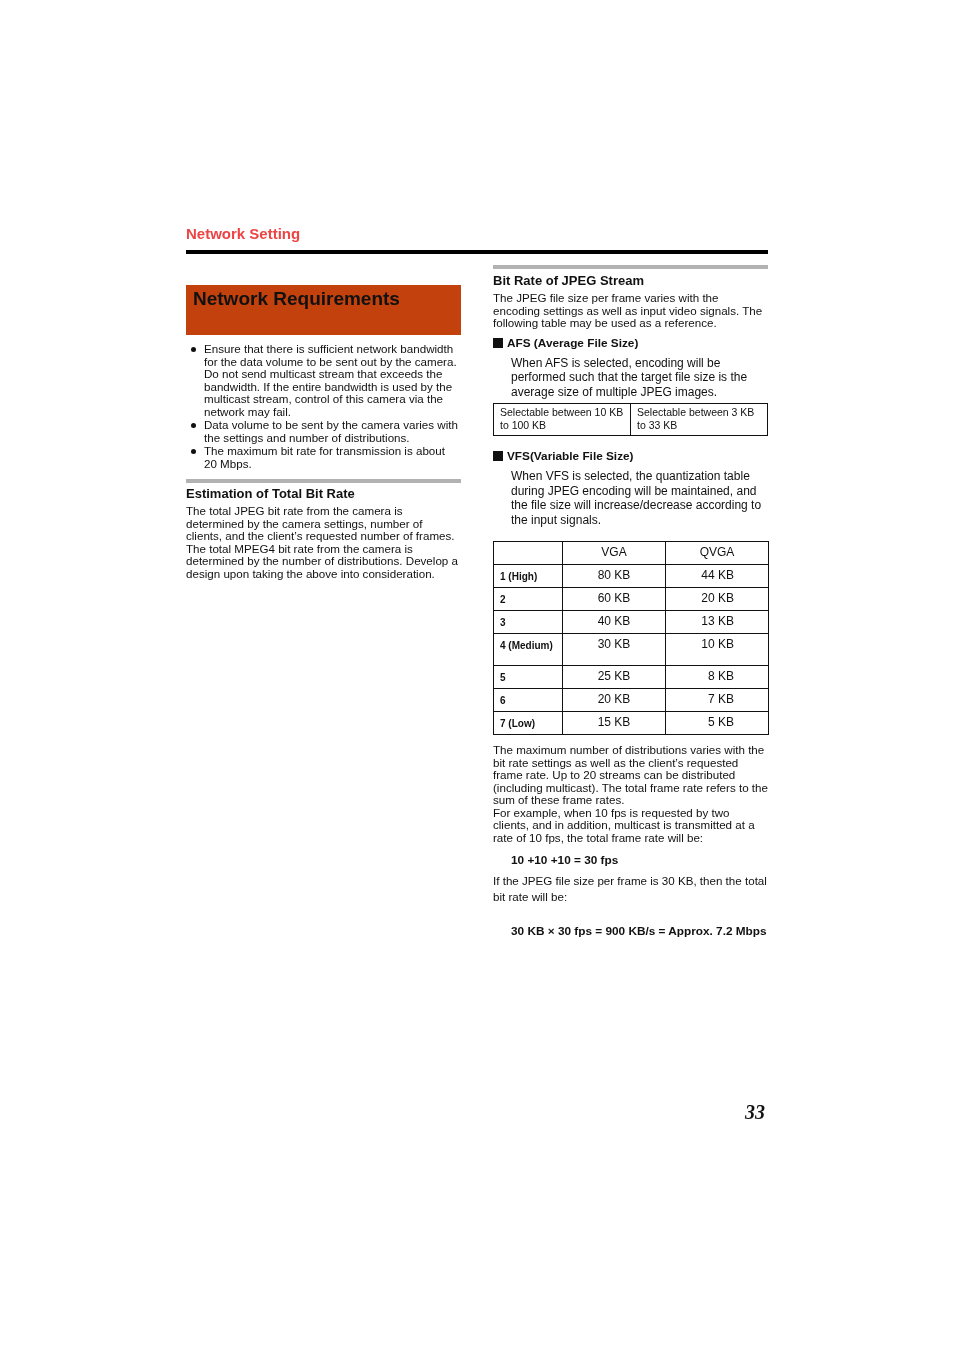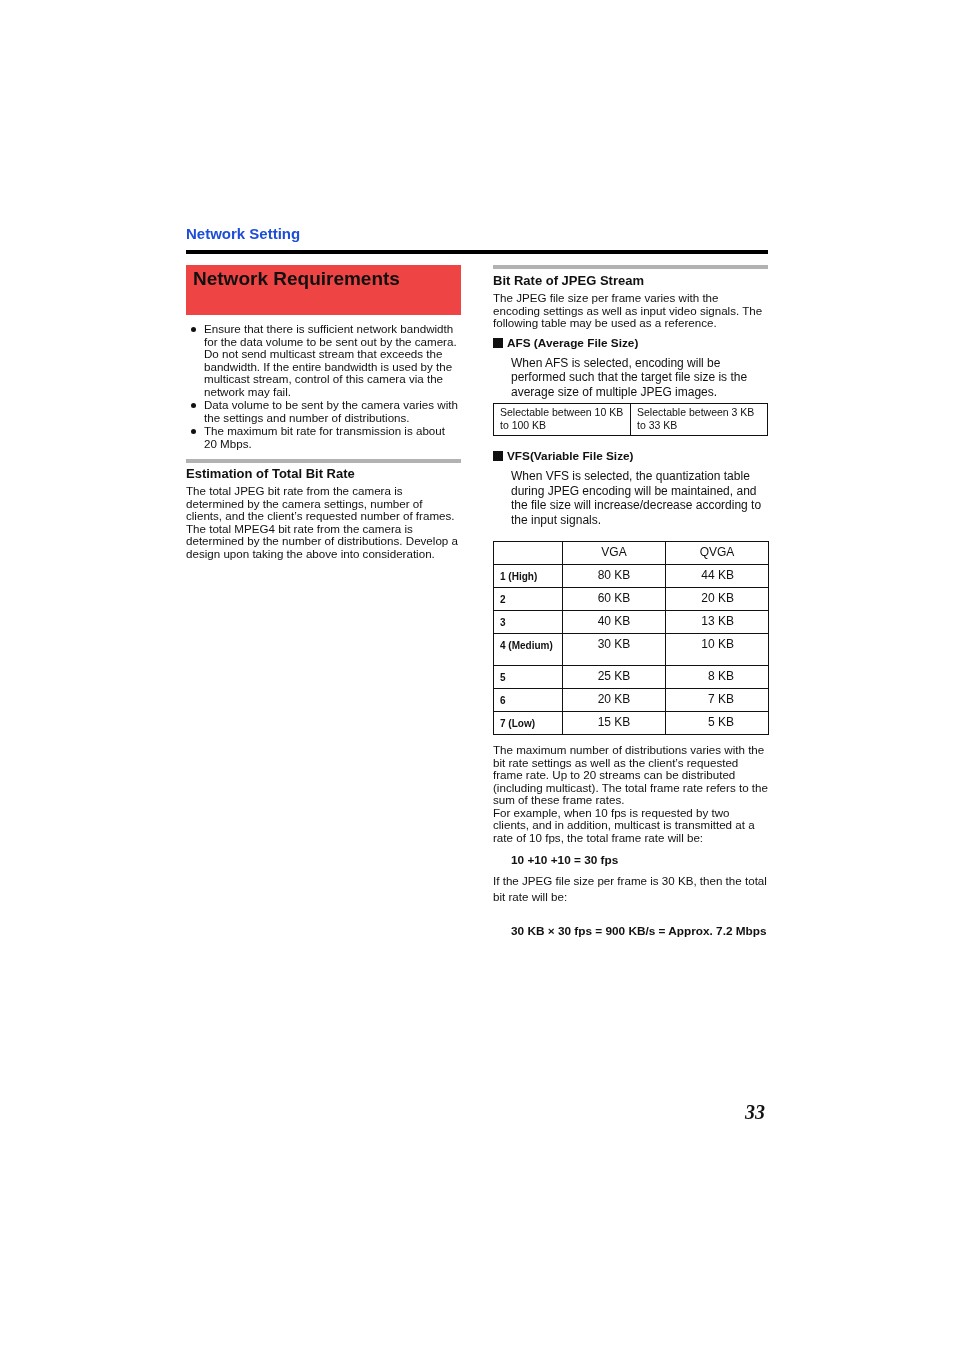--- a/index.html
+++ b/index.html
@@ -2,29 +2,29 @@
 <html><head>
   <meta charset="utf-8">
   <style>
     html, body { margin: 0; padding: 0; background: #ffffff; }
     body {
       width: 954px; height: 1350px; position: relative; overflow: hidden;
       font-family: "Liberation Sans", sans-serif; color: #111;
     }
     .section-header {
       position: absolute; left: 186px; top: 225px;
-      font-size: 15px; font-weight: bold; color: #1d4ed8;
+      font-size: 15px; font-weight: bold; color: #ef4444;
     }
     .top-rule {
       position: absolute; left: 186px; top: 250px; width: 582px; height: 4px; background: #000;
     }
     
     .left-col { position: absolute; left: 186px; top: 265px; width: 275px; }
     .title-box {
-      background: #ef4444; height: 50px; padding: 2px 7px 0 7px; box-sizing: border-box;
+      background: #c2410c; height: 50px; padding: 2px 7px 0 7px; box-sizing: border-box; margin-top: 20px;
     }
     .title-box h1 {
       margin: 0; font-size: 19px; font-weight: bold; color: #111; line-height: 24px;
     }
     .bullets { list-style: none; margin: 8px 0 0 0; padding: 0; }
     .bullets li {
       position: relative; padding-left: 18px; font-size: 11.6px; line-height: 12.5px; margin-bottom: 1px;
     }
     .bullets li .dot {
       position: absolute; left: 5px; top: 4px; width: 5px; height: 5px; border-radius: 50%; background: #111;

